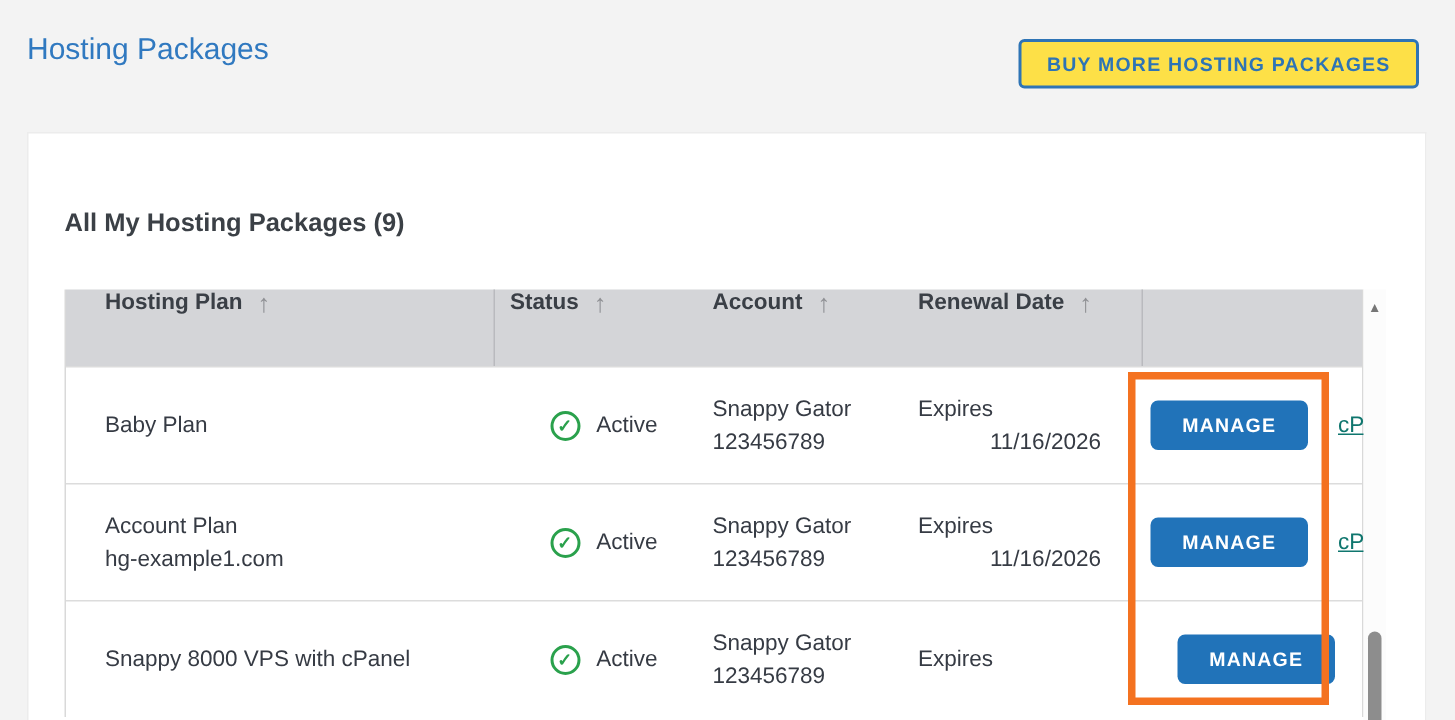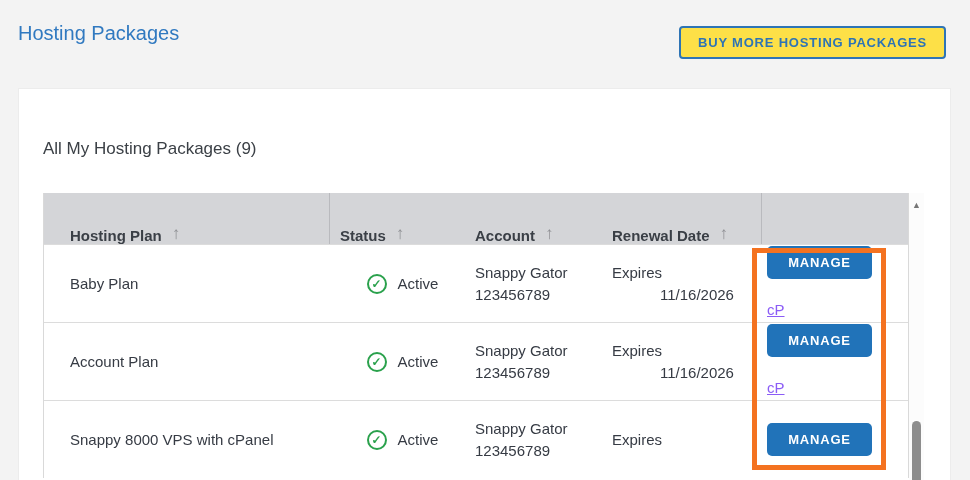--- a/index.html
+++ b/index.html
@@ -22,33 +22,33 @@
     color:#2e74b5; font-size:13px; font-weight:700; letter-spacing:0.8px;
     font-family:"Liberation Sans", sans-serif;
     cursor:pointer;
   }
   .card {
     position:absolute; left:18px; top:88px; width:933px; height:392px;
     background:#ffffff; border:1px solid #ececec; border-bottom:none;
   }
   .card-heading {
     position:absolute; left:24px; top:50px;
-    font-size:17px; font-weight:400; color:#3b4046;
+    font-size:17px; font-weight:700; color:#3b4046;
   }
   .pkg-table {
     position:absolute; left:24px; top:104px; width:866px;
     border-left:1px solid #d9d9d9; border-right:1px solid #d9d9d9;
     background:#fff;
   }
   .t-header {
     display:grid; grid-template-columns:286px 135px 137px 160px 1fr;
     height:51px; background:#d4d5d8;
   }
   .t-header .hcell {
-    display:flex; align-items:flex-end; gap:10px;
+    display:flex; align-items:flex-start; gap:10px;
     font-size:15px; font-weight:700; color:#3a3f46;
     padding-left:10px; cursor:pointer;
   }
   .t-header .hcell:first-child { padding-left:26px; border-right:1px solid #b9babe; }
   .t-header .hcell:nth-child(4) { border-right:1px solid #b9babe; }
   .sort-arrow { color:#8f9094; font-size:17px; font-weight:400; }
   .t-row {
     display:grid; grid-template-columns:286px 135px 137px 160px 1fr;
     height:78px; border-top:1px solid #dcdcdc; background:#fff;
   }
@@ -59,29 +59,29 @@
   }
   .cell.plan { padding-left:26px; }
   .cell.status { flex-direction:row; align-items:center; gap:11px; }
   .check-icon {
     width:20px; height:20px; border:2px solid #2aa14c; border-radius:50%;
     color:#2aa14c; font-size:12px; line-height:16px; font-weight:700;
     display:flex; align-items:center; justify-content:center;
     flex:none;
   }
   .renewal-date { padding-left:8px;margin-left:40px; }
-  .cell.action { flex-direction:column; align-items:flex-start; gap:20px; padding-left:5px; }
+  .cell.action { flex-direction:row; align-items:center; gap:20px; padding-left:5px; }
   .manage-btn {
     width:105px; height:33px;
     background:#2173b9; border:none; border-radius:5px;
     color:#ffffff; font-size:13px; font-weight:700; letter-spacing:0.8px;
     font-family:"Liberation Sans", sans-serif;
     cursor:pointer;
   }
-  .cp-link { color:#8b5cf6; font-size:15px; }
+  .cp-link { color:#0f766e; font-size:15px; }
   .scrollbar {
     position:absolute; left:890px; top:104px; width:15px; height:288px;
     background:#fcfcfc;
   }
   .scroll-up-arrow {
     position:absolute; top:7px; left:0; width:15px;
     text-align:center; font-size:9px; color:#767676; cursor:pointer;
   }
   .scroll-thumb {
     position:absolute; top:228px; left:3px; width:9px; height:70px;
@@ -143,20 +143,21 @@
       </div>
       <div class="cell action">
         <button class="manage-btn">MANAGE</button>
         <a href="#" class="cp-link">cP</a>
       </div>
     </div>
 
     <div class="t-row">
       <div class="cell plan">
         <span>Account Plan</span>
+        <span>hg-example1.com</span>
       </div>
       <div class="cell status">
         <span class="check-icon">✓</span>
         <span>Active</span>
       </div>
       <div class="cell">
         <span>Snappy Gator</span>
         <span>123456789</span>
       </div>
       <div class="cell">

